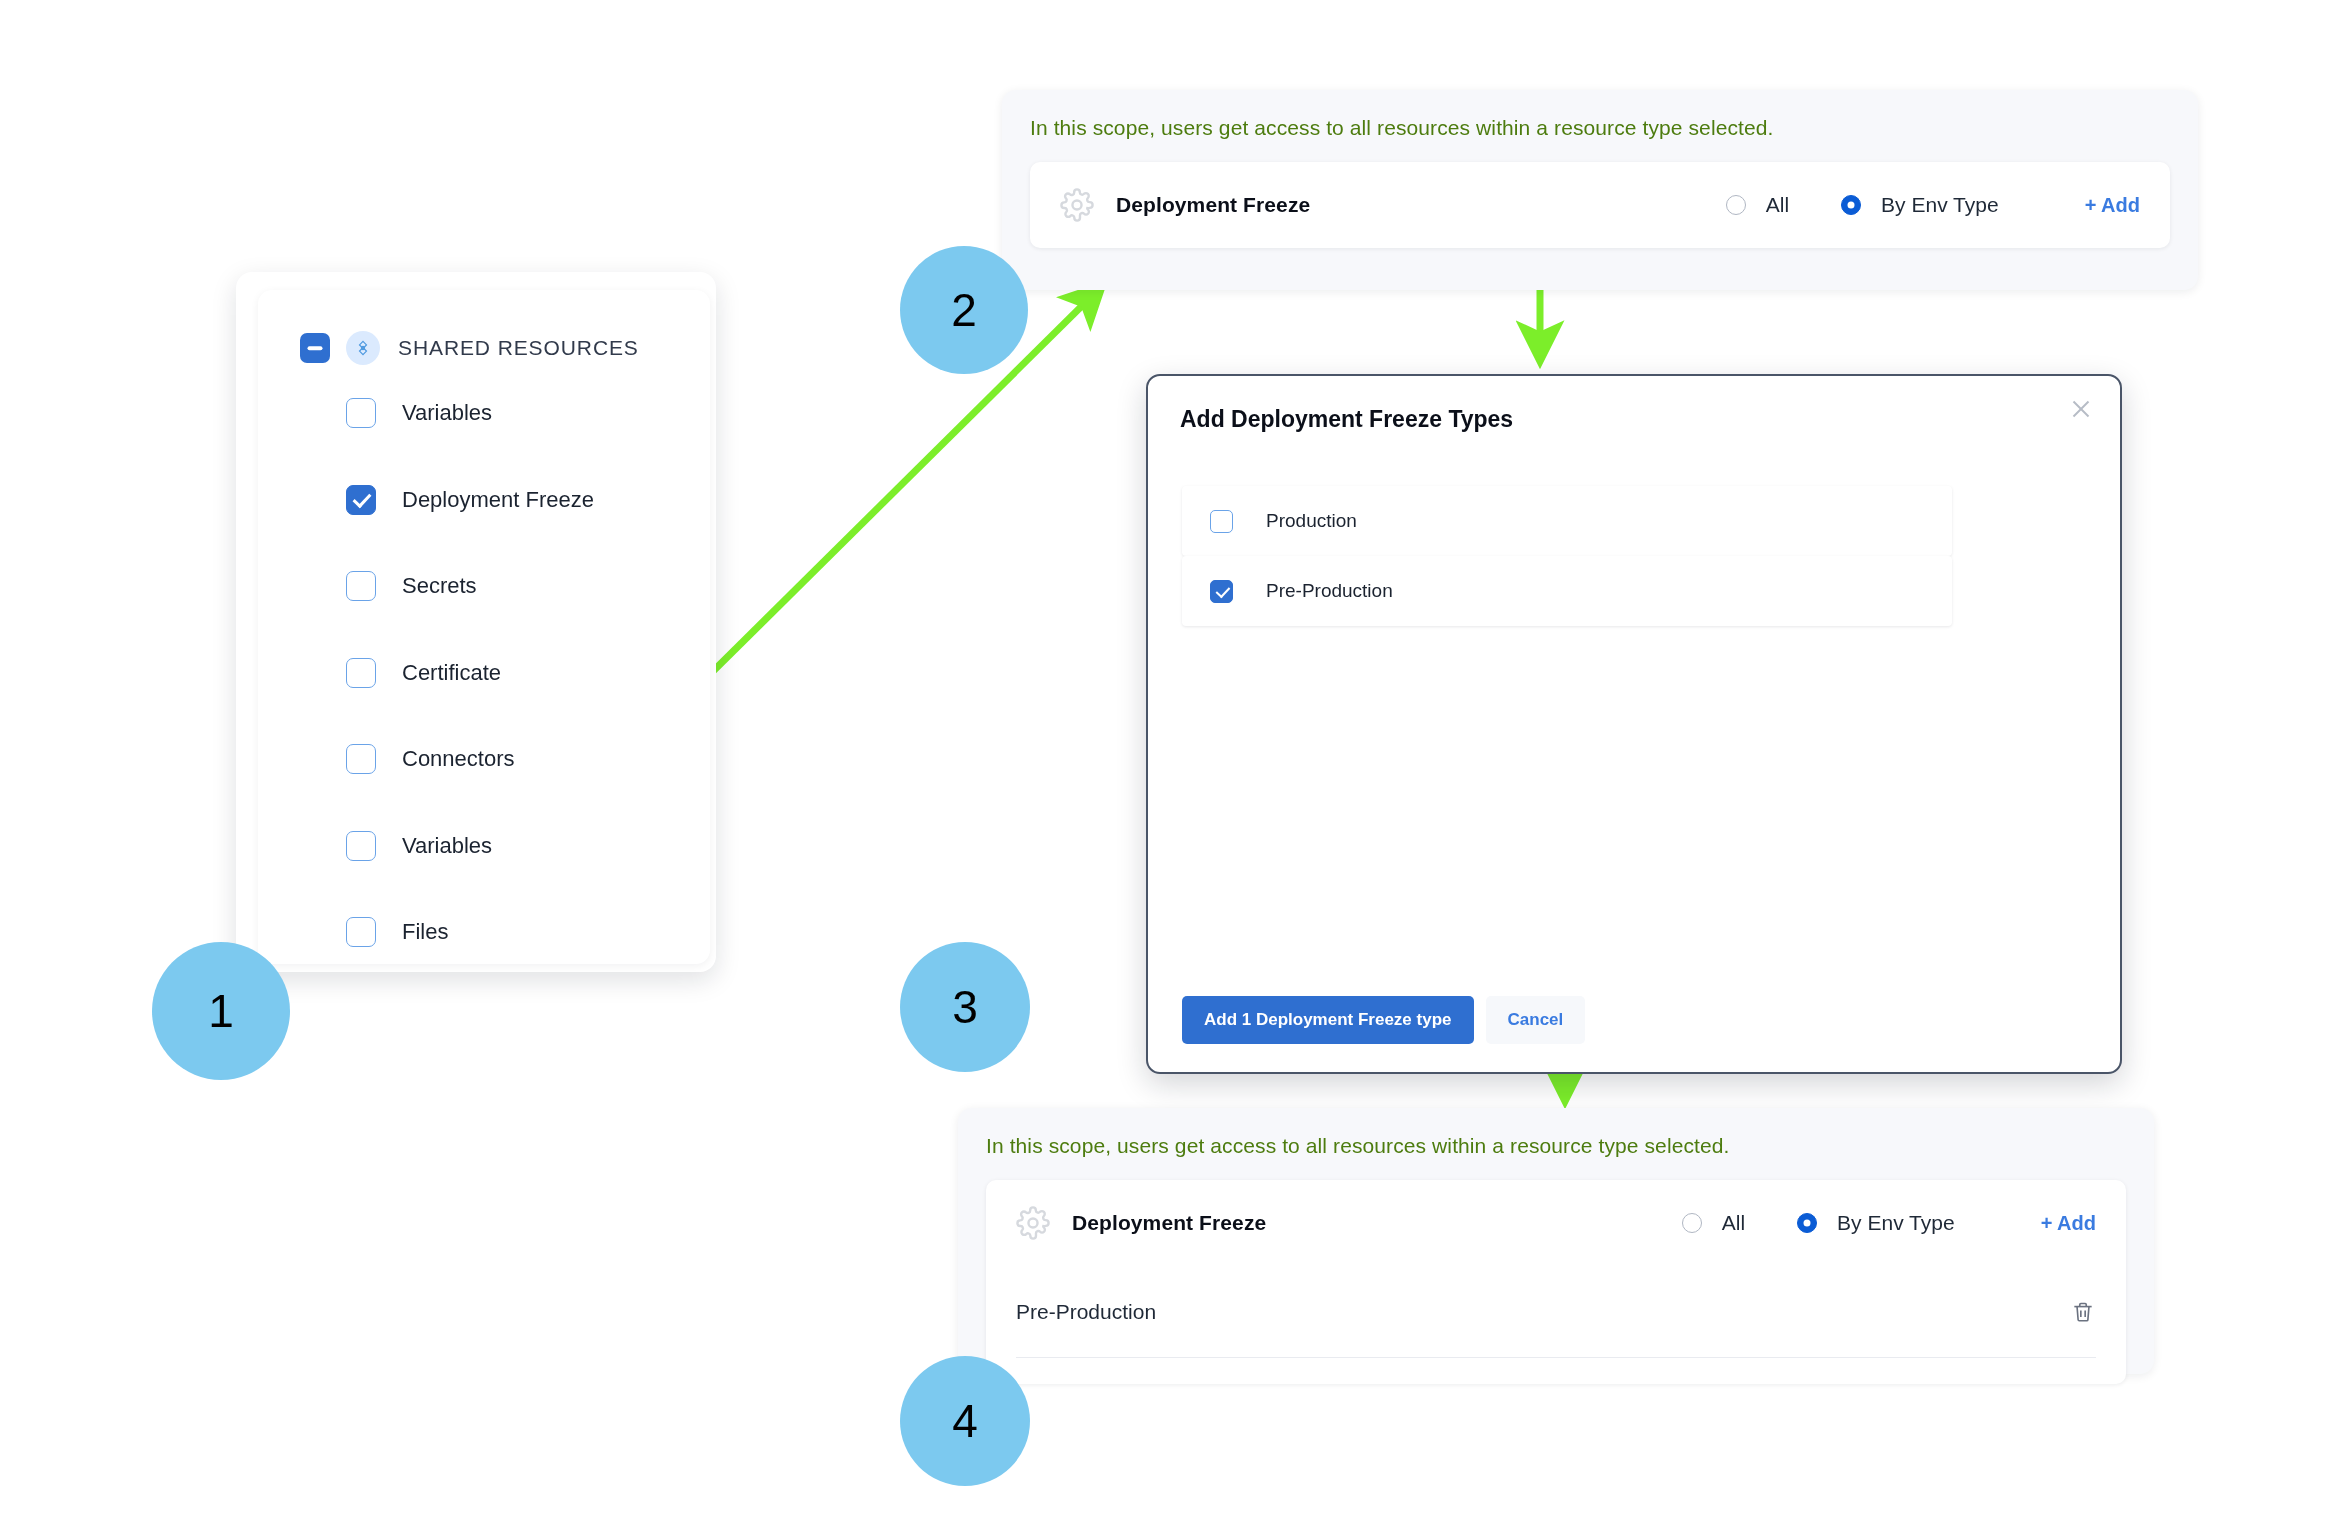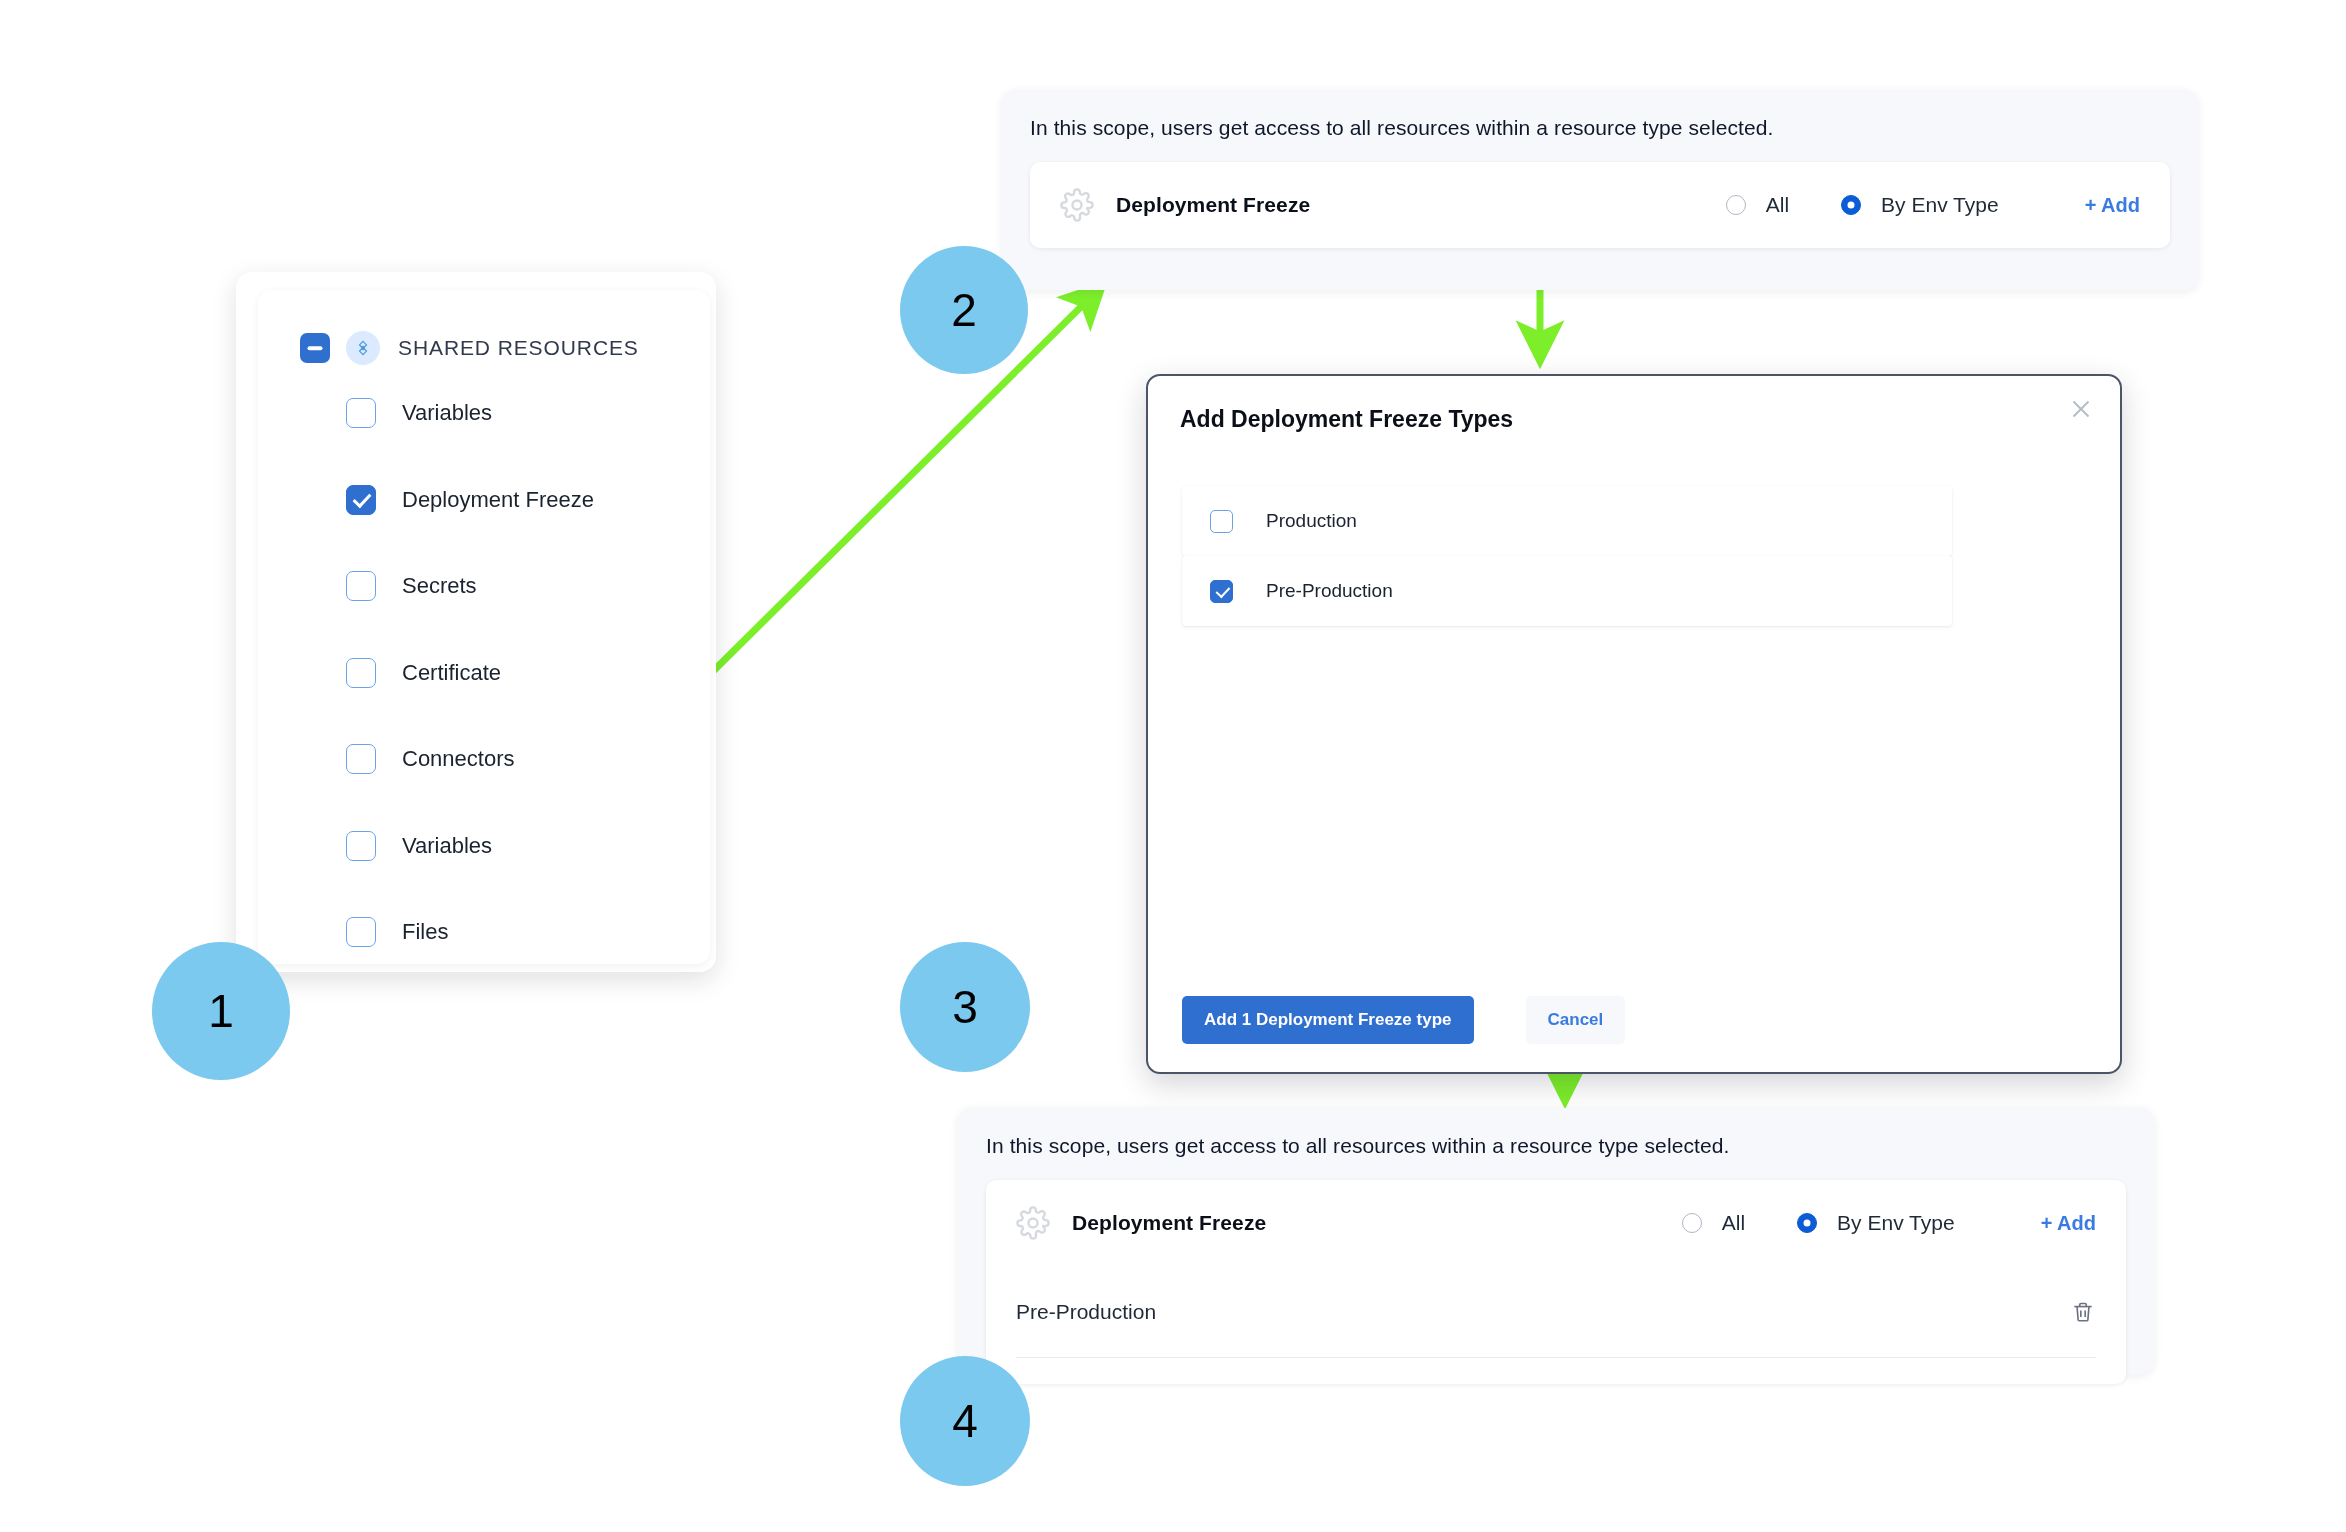--- a/index.html
+++ b/index.html
@@ -15,21 +15,21 @@
   
   .scope-panel {
     position: absolute;
     background: #F7F8FB;
     border-radius: 14px;
     box-shadow: 0 2px 10px rgba(16,24,40,.08);
     padding: 26px 28px 30px 28px;
   }
   .scope-note {
     font-size: 21px;
-    color: #0f172a;
+    color: #4d7c0f;
     letter-spacing: .1px;
     margin-bottom: 22px;
   }
   .scope-card {
     background: #ffffff;
     border-radius: 10px;
     box-shadow: 0 1px 4px rgba(16,24,40,.08);
     padding: 0 30px;
   }
   .res-row {
@@ -160,21 +160,21 @@
     flex: 0 0 23px; cursor: pointer; position: relative;
   }
   .opt-cb.checked { background: #2f6fd0; border-color: #2f6fd0; }
   .opt-cb.checked::after {
     content:""; position:absolute; left:7.5px; top:3px;
     width: 5.5px; height: 11px;
     border: solid #fff; border-width: 0 2.6px 2.6px 0;
     transform: rotate(43deg);
   }
   .opt-label { margin-left: 33px; font-size: 19px; color: #1b2330; }
-  #modal-footer { position: absolute; left: 34px; bottom: 28px; display: flex; align-items: center; gap: 40px; }
+  #modal-footer { position: absolute; left: 34px; bottom: 28px; display: flex; align-items: center; }
   .btn-primary {
     background: #2f6fd0; color: #fff;
     font-size: 17px; font-weight: bold;
     border: none; border-radius: 5px;
     padding: 14px 22px; cursor: pointer;
     font-family: "Liberation Sans", sans-serif;
   }
   .btn-ghost {
     background: #f6f8fb; color: #3a7be0;
     font-size: 17px; font-weight: bold;

